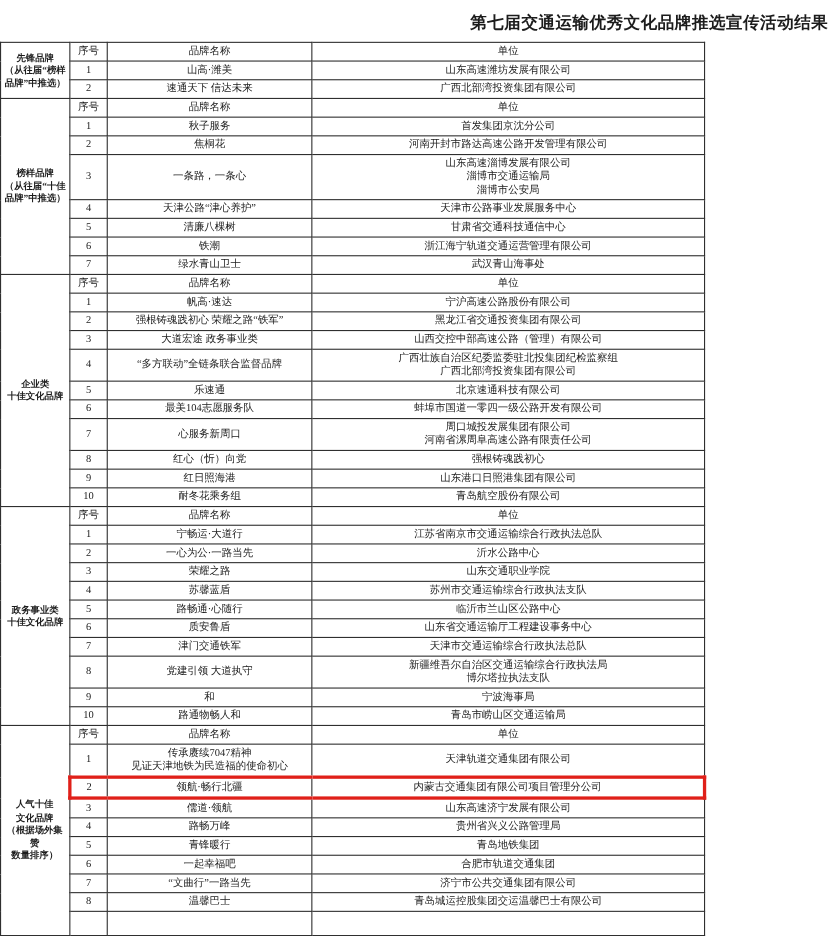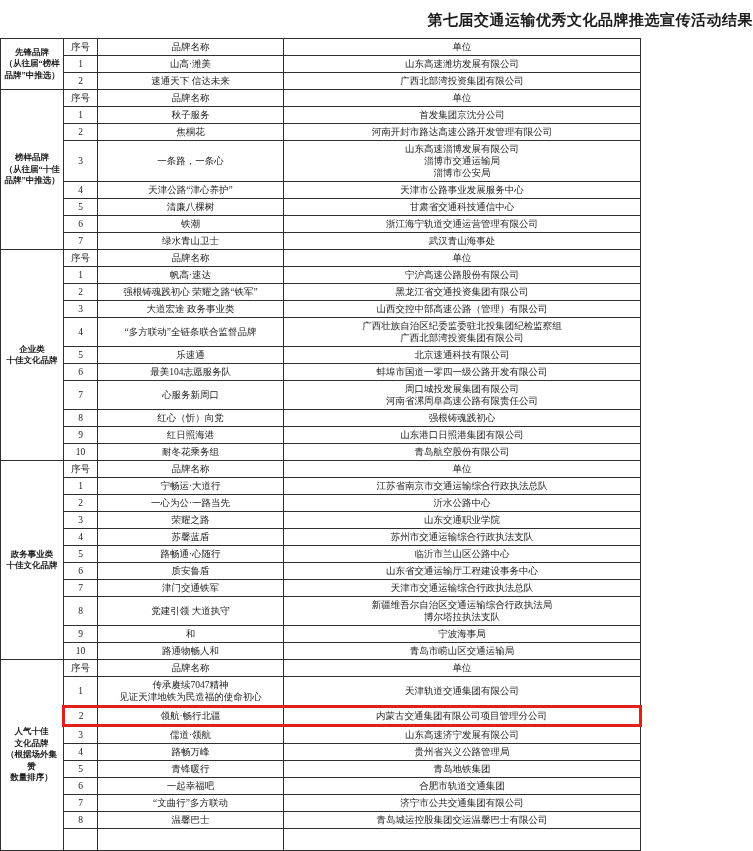--- a/index.html
+++ b/index.html
@@ -276,21 +276,21 @@
         <td data-name="cell-brand" class="c-brand">青锋暖行</td>
         <td data-name="cell-unit" class="c-unit">青岛地铁集团</td>
       </tr>
       <tr data-name="table-row">
         <td data-name="cell-index" class="c-index">6</td>
         <td data-name="cell-brand" class="c-brand">一起幸福吧</td>
         <td data-name="cell-unit" class="c-unit">合肥市轨道交通集团</td>
       </tr>
       <tr data-name="table-row">
         <td data-name="cell-index" class="c-index">7</td>
-        <td data-name="cell-brand" class="c-brand">“文曲行”多方联动</td>
+        <td data-name="cell-brand" class="c-brand">“文曲行”一路当先</td>
         <td data-name="cell-unit" class="c-unit">济宁市公共交通集团有限公司</td>
       </tr>
       <tr data-name="table-row">
         <td data-name="cell-index" class="c-index">8</td>
         <td data-name="cell-brand" class="c-brand">温馨巴士</td>
         <td data-name="cell-unit" class="c-unit">青岛城运控股集团交运温馨巴士有限公司</td>
       </tr>
       <tr data-name="table-row-partial" class="partial">
         <td data-name="cell-empty"></td>
         <td data-name="cell-empty"></td>

